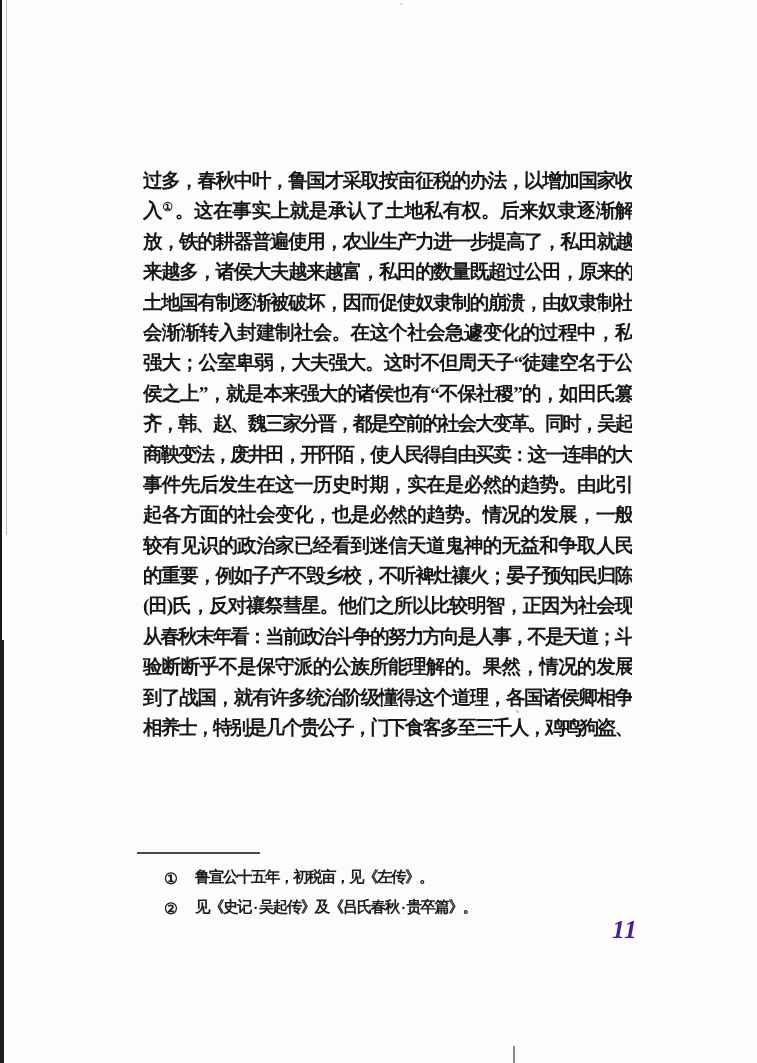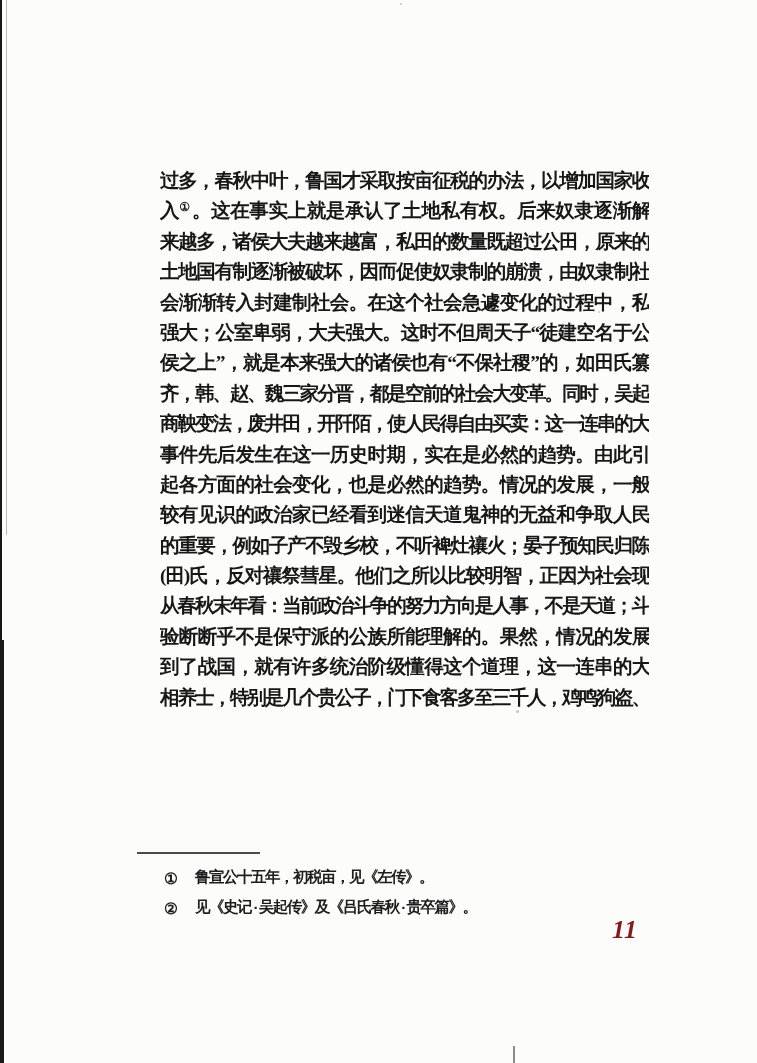--- a/index.html
+++ b/index.html
@@ -33,21 +33,21 @@
     width: 2px; height: 17px; background: #8b8b8b;
   }
   .speckle { position: absolute; background: #9d9d9d; border-radius: 50%; opacity: .55; }
   .speckle.s1 { left: 516px; top: 710px; width: 3px; height: 3px; }
   .speckle.s2 { left: 324px; top: 656px; width: 2px; height: 2px; }
   .speckle.s3 { left: 598px; top: 311px; width: 2px; height: 2px; }
   .speckle.s4 { left: 400px; top: 3px;  width: 2px; height: 2px; }
 
   
   .main-text {
-    position: absolute; left: 143px; top: 166px; width: 489px; margin-left: 17px;
+    position: absolute; left: 143px; top: 166px; width: 489px;
   }
   .main-text .line {
     font-size: 19.5px;
     letter-spacing: -2.3px;
     line-height: 30.4px;
     height: 30.4px;
     overflow: hidden;
     font-weight: 600;
     text-align: justify;
     text-align-last: justify;
@@ -87,56 +87,57 @@
   .footnote .fn-text { flex: 1; font-family: Liberation Mono, monospace; }
 
   
   .page-number {
     position: absolute; left: 612px; top: 915px;
     width: 40px;
     font-size: 26px;
     font-style: italic;
     font-weight: bold;
     letter-spacing: 0.5px;
-    color: #7f1d1d;
+    color: #4c1d95;
     font-family: "Liberation Serif", "DejaVu Serif", serif;
   }
 </style>
 </head>
 <body>
 
 <div class="page">
 
   <div class="edge-black"></div>
   <div class="edge-black-bottom"></div>
   <div class="edge-hairline"></div>
   <div class="bottom-tick"></div>
   <div class="speckle s1"></div>
   <div class="speckle s2"></div>
   <div class="speckle s3"></div>
   <div class="speckle s4"></div>
 
   <div class="main-text">
     <div class="line">过多，春秋中叶，鲁国才采取按亩征税的办法，以增加国家收</div>
     <div class="line">入<sup class="ref">①</sup>。这在事实上就是承认了土地私有权。后来奴隶逐渐解</div>
+    <div class="line">放，铁的耕器普遍使用，农业生产力进一步提高了，私田就越</div>
     <div class="line">来越多，诸侯大夫越来越富，私田的数量既超过公田，原来的</div>
     <div class="line">土地国有制逐渐被破坏，因而促使奴隶制的崩溃，由奴隶制社</div>
     <div class="line">会渐渐转入封建制社会。在这个社会急遽变化的过程中，私</div>
     <div class="line">强大；公室卑弱，大夫强大。这时不但周天子“徒建空名于公</div>
     <div class="line">侯之上”，就是本来强大的诸侯也有“不保社稷”的，如田氏篡</div>
     <div class="line">齐，韩、赵、魏三家分晋，都是空前的社会大变革。同时，吴起</div>
     <div class="line">商鞅变法，废井田，开阡陌，使人民得自由买卖：这一连串的大</div>
     <div class="line">事件先后发生在这一历史时期，实在是必然的趋势。由此引</div>
     <div class="line">起各方面的社会变化，也是必然的趋势。情况的发展，一般</div>
     <div class="line">较有见识的政治家已经看到迷信天道鬼神的无益和争取人民</div>
     <div class="line">的重要，例如子产不毁乡校，不听裨灶禳火；晏子预知民归陈</div>
     <div class="line">(田)氏，反对禳祭彗星。他们之所以比较明智，正因为社会现</div>
     <div class="line">从春秋末年看：当前政治斗争的努力方向是人事，不是天道；斗</div>
     <div class="line">验断断乎不是保守派的公族所能理解的。果然，情况的发展</div>
-    <div class="line">到了战国，就有许多统治阶级懂得这个道理，这一连串的大</div>
+    <div class="line">到了战国，就有许多统治阶级懂得这个道理，各国诸侯卿相争</div>
     <div class="line">相养士，特别是几个贵公子，门下食客多至三千人，鸡鸣狗盗、</div>
   </div>
 
   <div class="fn-rule"></div>
 
   <div class="footnotes">
     <div class="footnote">
       <span class="fn-marker">①</span>
       <span class="fn-text">鲁宣公十五年，初税亩，见《左传》。</span>
     </div>

